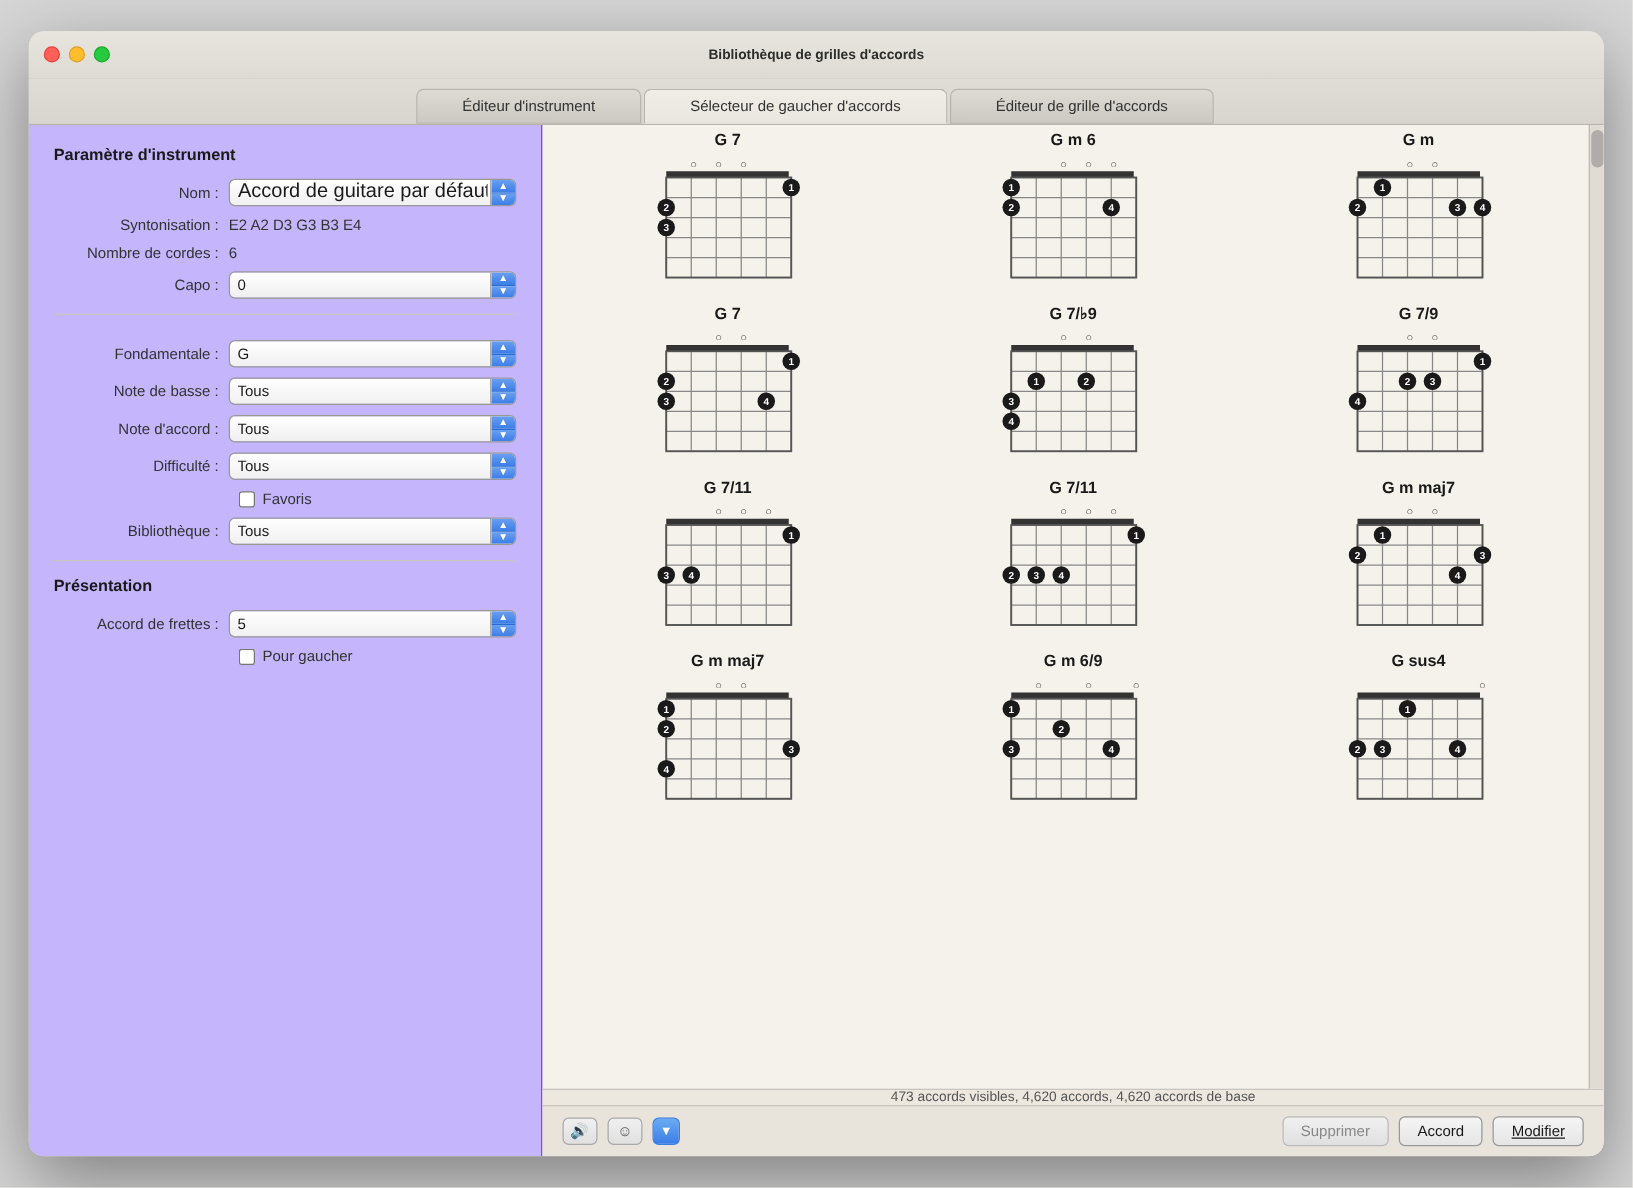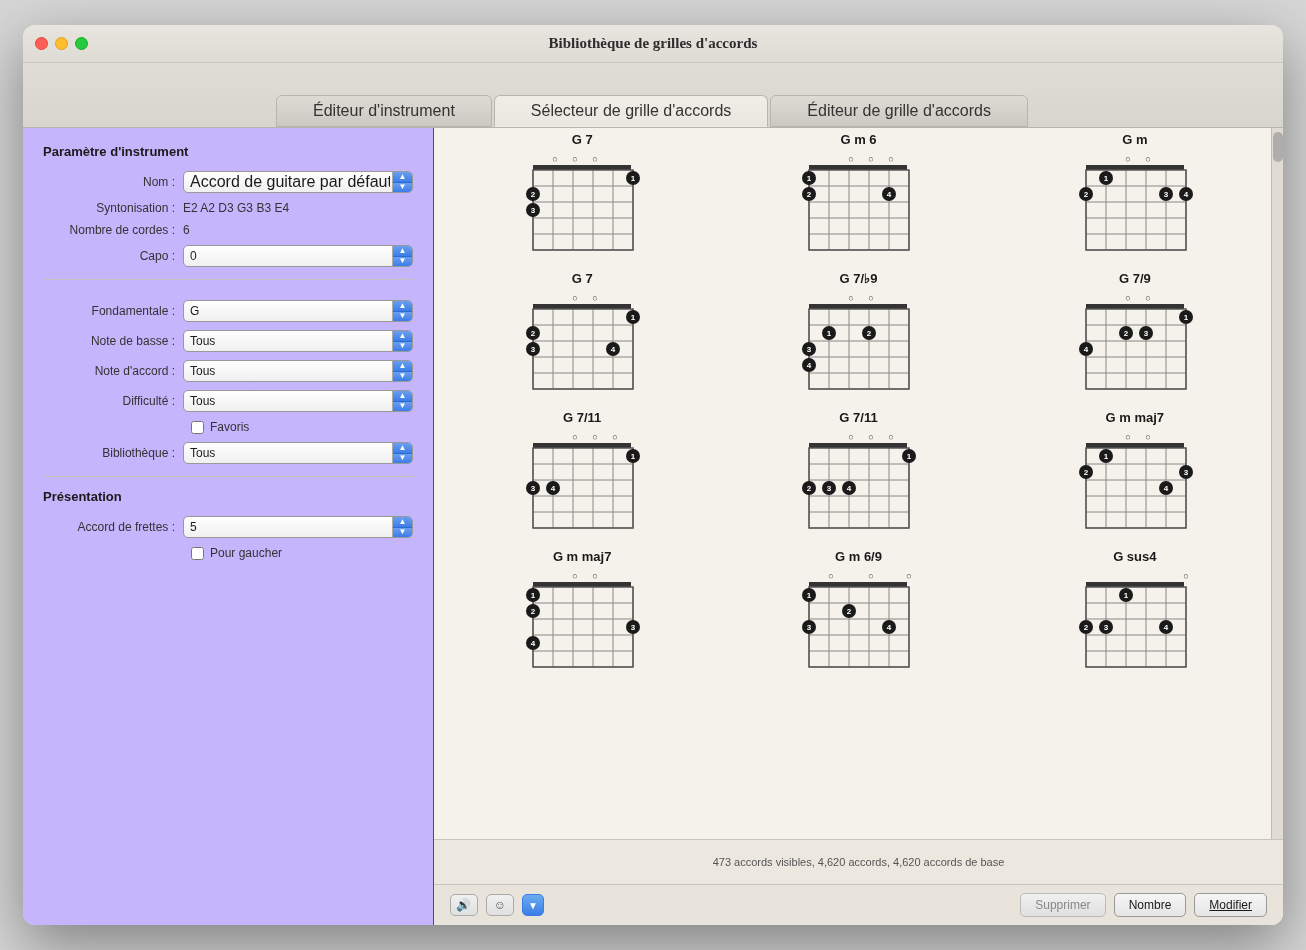--- a/index.html
+++ b/index.html
@@ -43,44 +43,42 @@
     }
     .traffic-light {
       width: 13px;
       height: 13px;
       border-radius: 50%;
     }
     .tl-close { background: #ff5f57; border: 1px solid #e0443e; }
     .tl-min { background: #ffbd2e; border: 1px solid #dfa020; }
     .tl-max { background: #27c93f; border: 1px solid #1aab29; }
     .title-text {
-      font-size: 15px;
+      font-size: 11px;
       font-weight: 600;
       color: #2d2d2d;
-      font-family: Liberation Serif, serif;
     }
     .tabs-bar {
       background: linear-gradient(to bottom, #e0dcd6, #d8d4ce);
       padding: 8px 0 0 0;
       display: flex;
       justify-content: center;
       gap: 0;
       border-bottom: 1px solid #b8b4ae;
       flex-shrink: 0;
     }
     .tab {
       padding: 6px 36px;
-      font-size: 16px;
+      font-size: 12px;
       color: #333;
       cursor: pointer;
       border: 1px solid #b8b4ae;
       background: linear-gradient(to bottom, #dedad4, #ccc8c2);
       border-radius: 6px 6px 0 0;
       margin-right: 2px;
-      margin-top: 24px;
     }
     .tab.active {
       background: linear-gradient(to bottom, #f0ece6, #eae6e0);
       border-bottom: 1px solid #f0ece4;
       font-weight: 500;
       z-index: 1;
     }
     .main-content {
       display: flex;
       flex: 1;
@@ -196,21 +194,21 @@
       flex-direction: column;
       align-items: center;
     }
     .chord-name {
       font-size: 13px;
       font-weight: 600;
       color: #1a1a1a;
       margin-bottom: 4px;
     }
     .status-bar {
-      padding: 16px 10px;
+      padding: 0 10px;
       text-align: center;
       font-size: 11px;
       color: #555;
       border-top: 1px solid #c8c4be;
       background: #ece8e0;
     }
     .bottom-bar {
       display: flex;
       align-items: center;
       justify-content: space-between;
@@ -304,21 +302,21 @@
       <div class="traffic-light tl-max"></div>
     </div>
     <span class="title-text">Bibliothèque de grilles d'accords</span>
   </div>
 
   <div class="tabs-bar">
     <div class="tab">
       <span>Éditeur d'instrument</span>
     </div>
     <div class="tab active">
-      <span>Sélecteur de grille d'accords</span>
+      <span>Sélecteur de gaucher d'accords</span>
     </div>
     <div class="tab">
       <span>Éditeur de grille d'accords</span>
     </div>
   </div>
 
   <div class="main-content">
 
     <div class="left-panel">
 
@@ -821,20 +819,20 @@
           </div>
           <div class="icon-btn">
             <span>☺</span>
           </div>
           <div class="dropdown-btn">
             <span>▼</span>
           </div>
         </div>
         <div class="bottom-right">
           <button class="btn-supprimer">Supprimer</button>
-          <button class="btn-nouveau">Nombre</button>
+          <button class="btn-nouveau">Accord</button>
           <button class="btn-modifier">Modifier</button>
         </div>
       </div>
     </div>
 
   </div>
 </div>
 
 </body></html>

